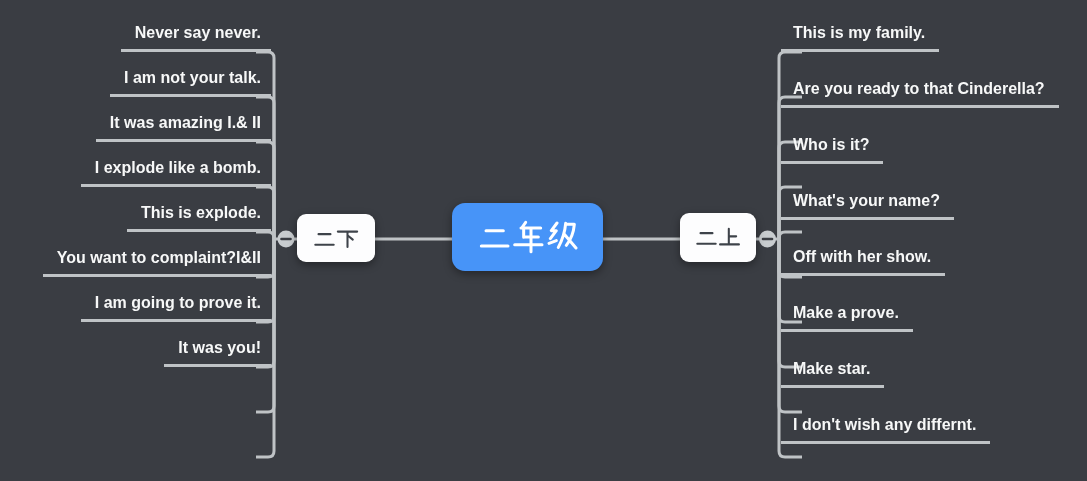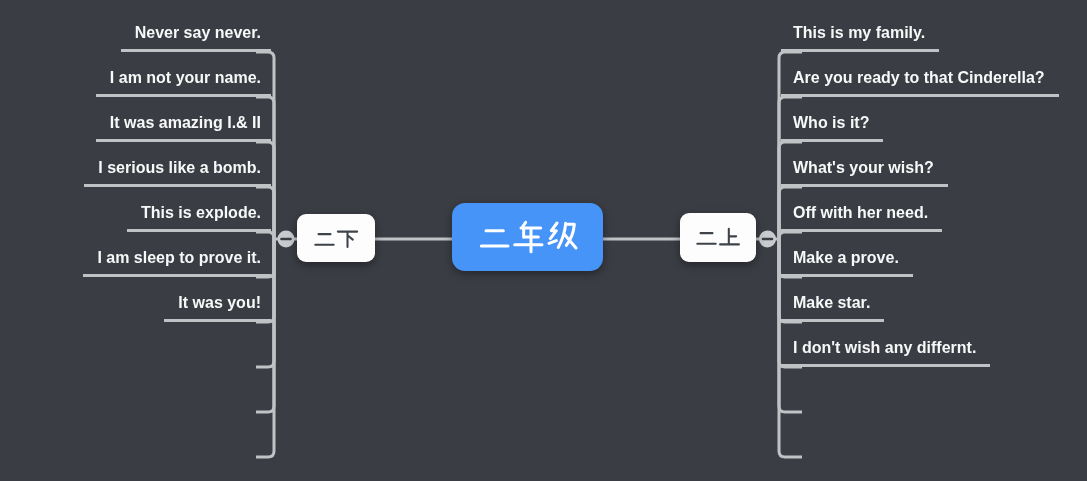--- a/index.html
+++ b/index.html
@@ -7,21 +7,21 @@
     --nodeFill:#fdfdfe; --nodeText:#3e434a; --childText:#f7f8f8; --btn:#c8cccf;
   }
   html,body{margin:0;padding:0;background:#2e3136;}
   .canvas{
     position:relative;width:1087px;height:481px;background:var(--bg);
     font-family:"Liberation Sans",sans-serif;overflow:hidden;
   }
   svg.lines{position:absolute;left:0;top:0;}
   .rows{position:absolute;top:7px;display:flex;flex-direction:column;}
   .rows.left{right:816px;align-items:flex-end;}
-  .rows.right{left:781px;align-items:flex-start;}
+  .rows.right{left:781px;align-items:flex-start;gap:11px;}
   .row{height:45px;display:flex;align-items:flex-end;}
   .child-label{
     font-size:16px;font-weight:bold;color:var(--childText);line-height:20px;
     border-bottom:3px solid var(--line);white-space:nowrap;
   }
   .rows.left .child-label{padding:0 10px 6px 14px;}
   .rows.right .child-label{padding:0 14px 6px 12px;}
   .node{
     position:absolute;display:flex;align-items:center;justify-content:center;
     box-shadow:0 3px 8px rgba(0,0,0,.38);
@@ -74,53 +74,56 @@
         <circle cx="767.5" cy="239" r="8.5" fill="var(--btn)"></circle>
         <path d="M 763 239 H 772" stroke="var(--bg)" stroke-width="2.6" stroke-linecap="round" fill="none"></path>
       </g>
     </svg>
 
   <div id="rows-left" class="rows left">
       <div class="row">
         <span class="child-label">Never say never.</span>
       </div>
       <div class="row">
-        <span class="child-label">I am not your name.</span>
+        <span class="child-label">I am not your talk.</span>
       </div>
       <div class="row">
         <span class="child-label">It was amazing I.&amp; II</span>
       </div>
       <div class="row">
-        <span class="child-label">I serious like a bomb.</span>
+        <span class="child-label">I explode like a bomb.</span>
       </div>
       <div class="row">
         <span class="child-label">This is explode.</span>
       </div>
       <div class="row">
-        <span class="child-label">I am sleep to prove it.</span>
+        <span class="child-label">You want to complaint?I&amp;II</span>
+      </div>
+      <div class="row">
+        <span class="child-label">I am going to prove it.</span>
       </div>
       <div class="row">
         <span class="child-label">It was you!</span>
       </div>
     </div>
   <div id="rows-right" class="rows right">
       <div class="row">
         <span class="child-label">This is my family.</span>
       </div>
       <div class="row">
         <span class="child-label">Are you ready to that Cinderella?</span>
       </div>
       <div class="row">
         <span class="child-label">Who is it?</span>
       </div>
       <div class="row">
-        <span class="child-label">What's your wish?</span>
+        <span class="child-label">What's your name?</span>
       </div>
       <div class="row">
-        <span class="child-label">Off with her need.</span>
+        <span class="child-label">Off with her show.</span>
       </div>
       <div class="row">
         <span class="child-label">Make a prove.</span>
       </div>
       <div class="row">
         <span class="child-label">Make star.</span>
       </div>
       <div class="row">
         <span class="child-label">I don't wish any differnt.</span>
       </div>

